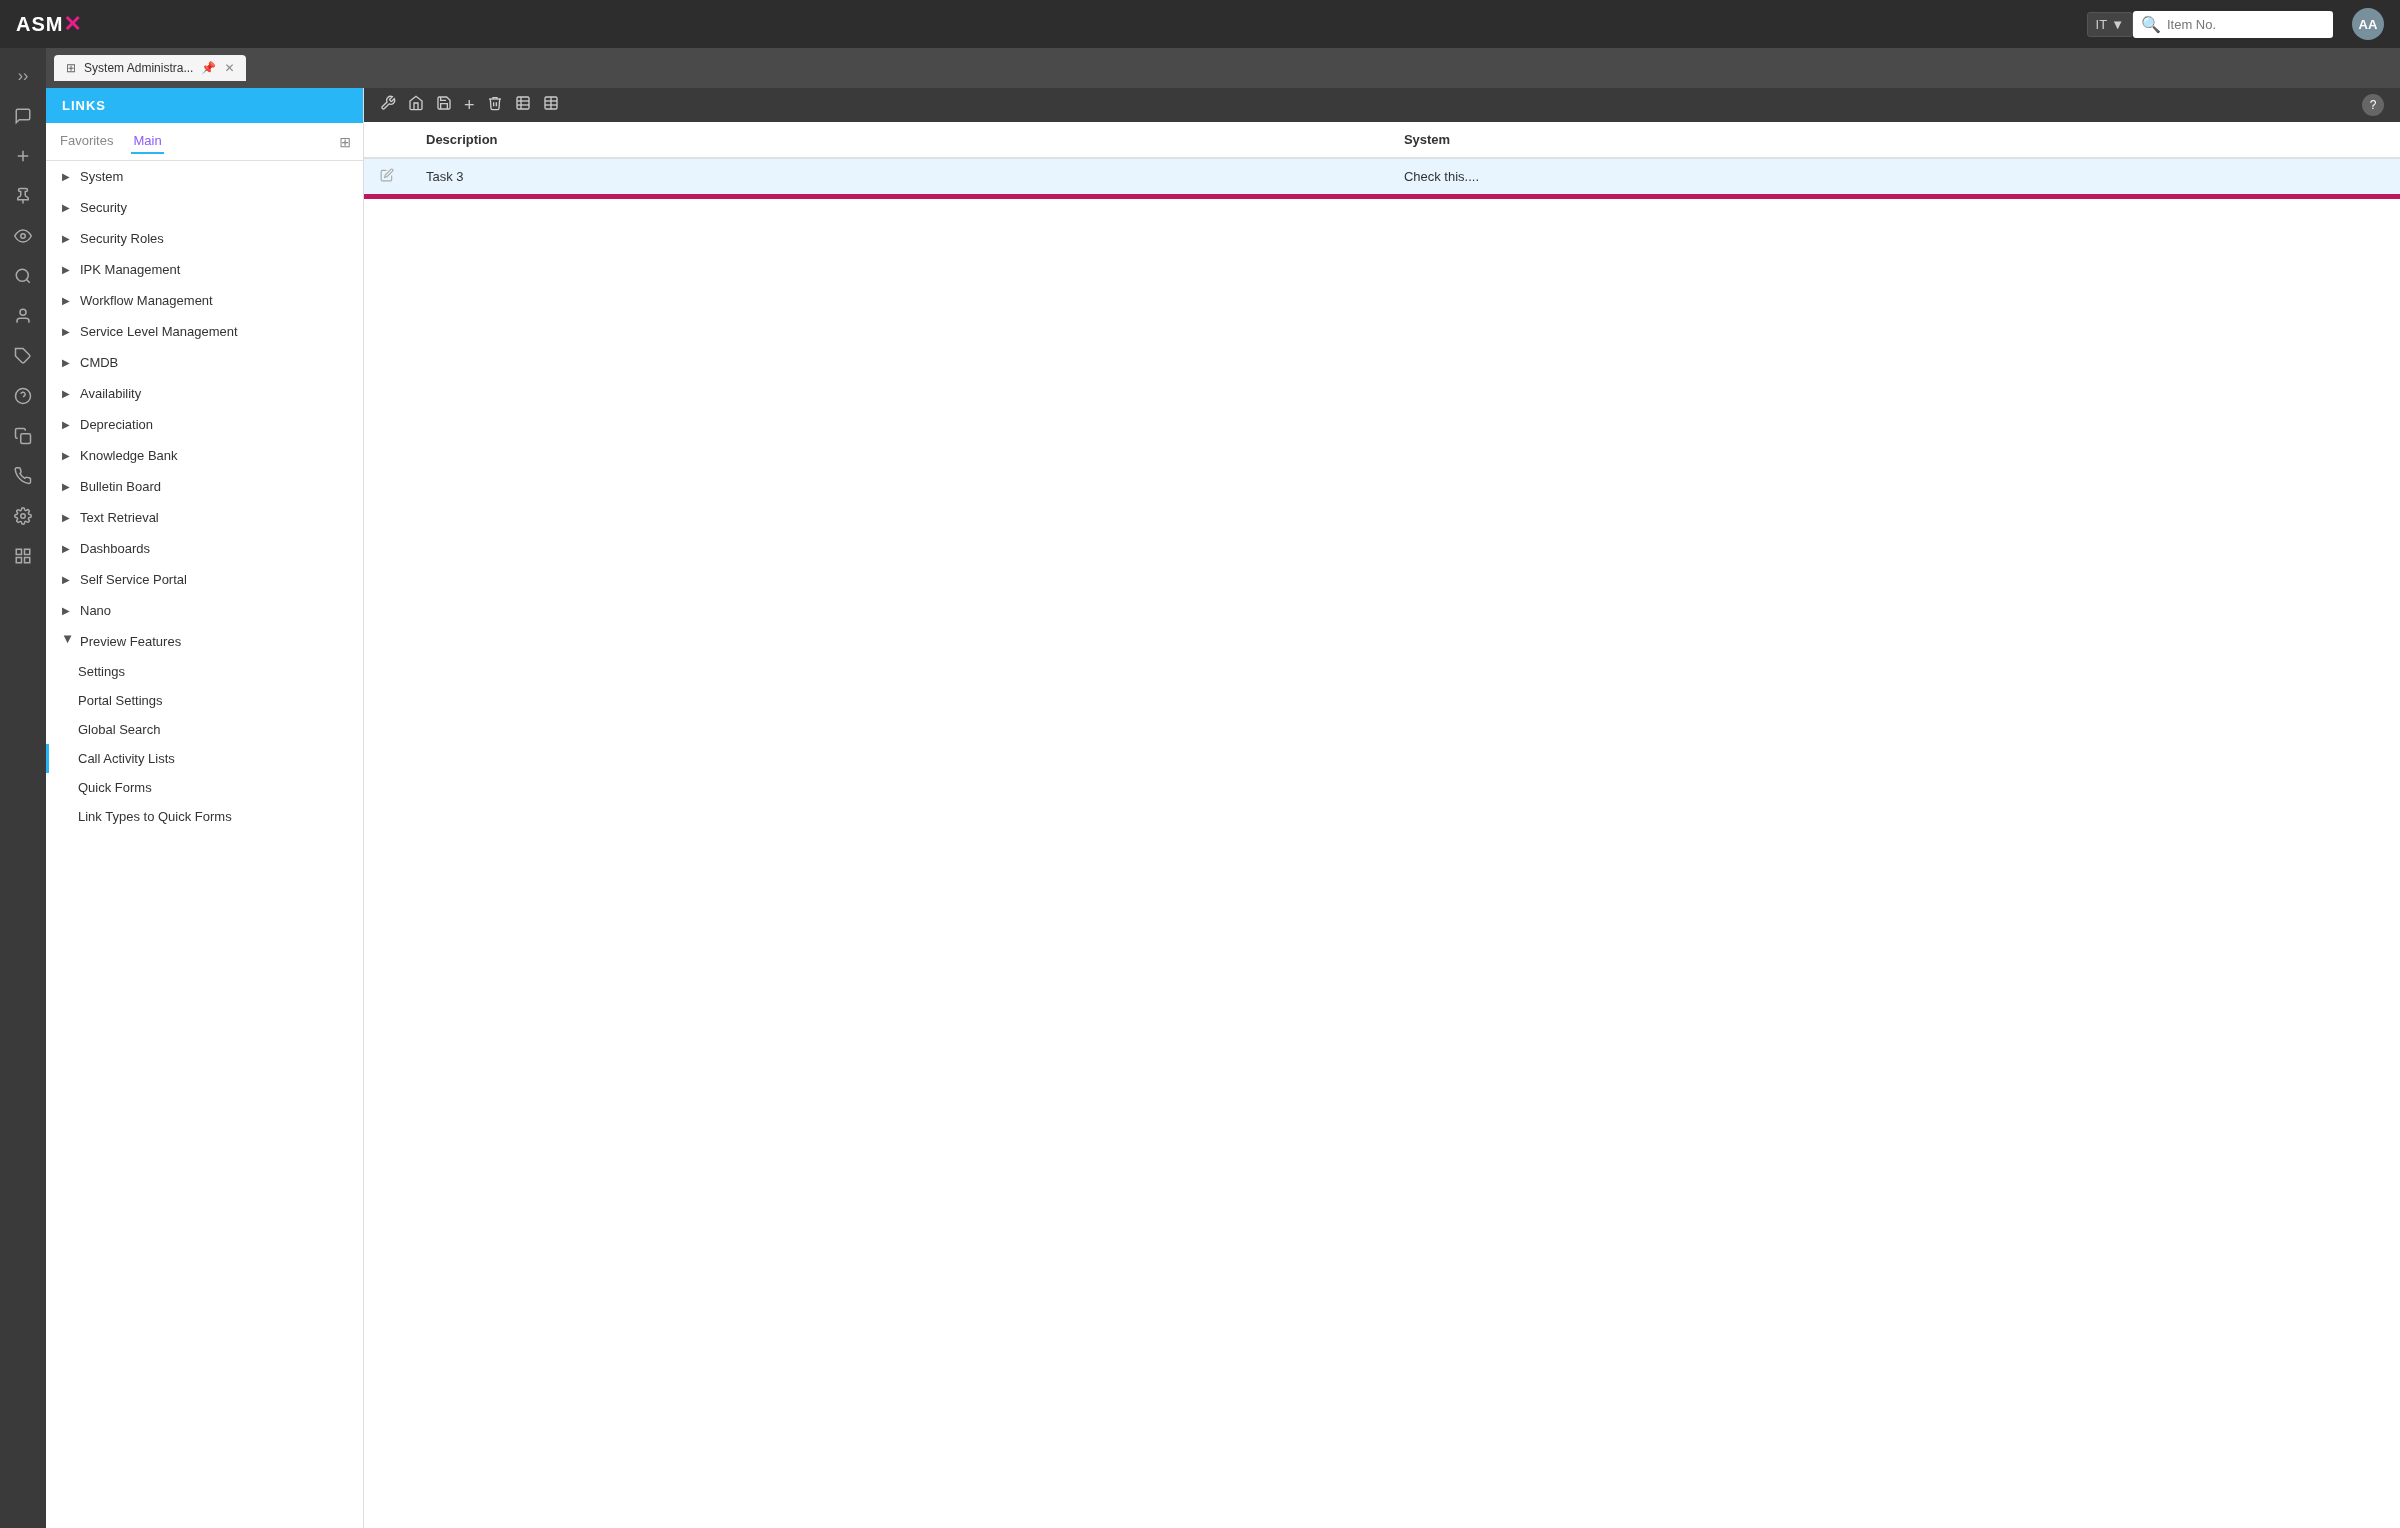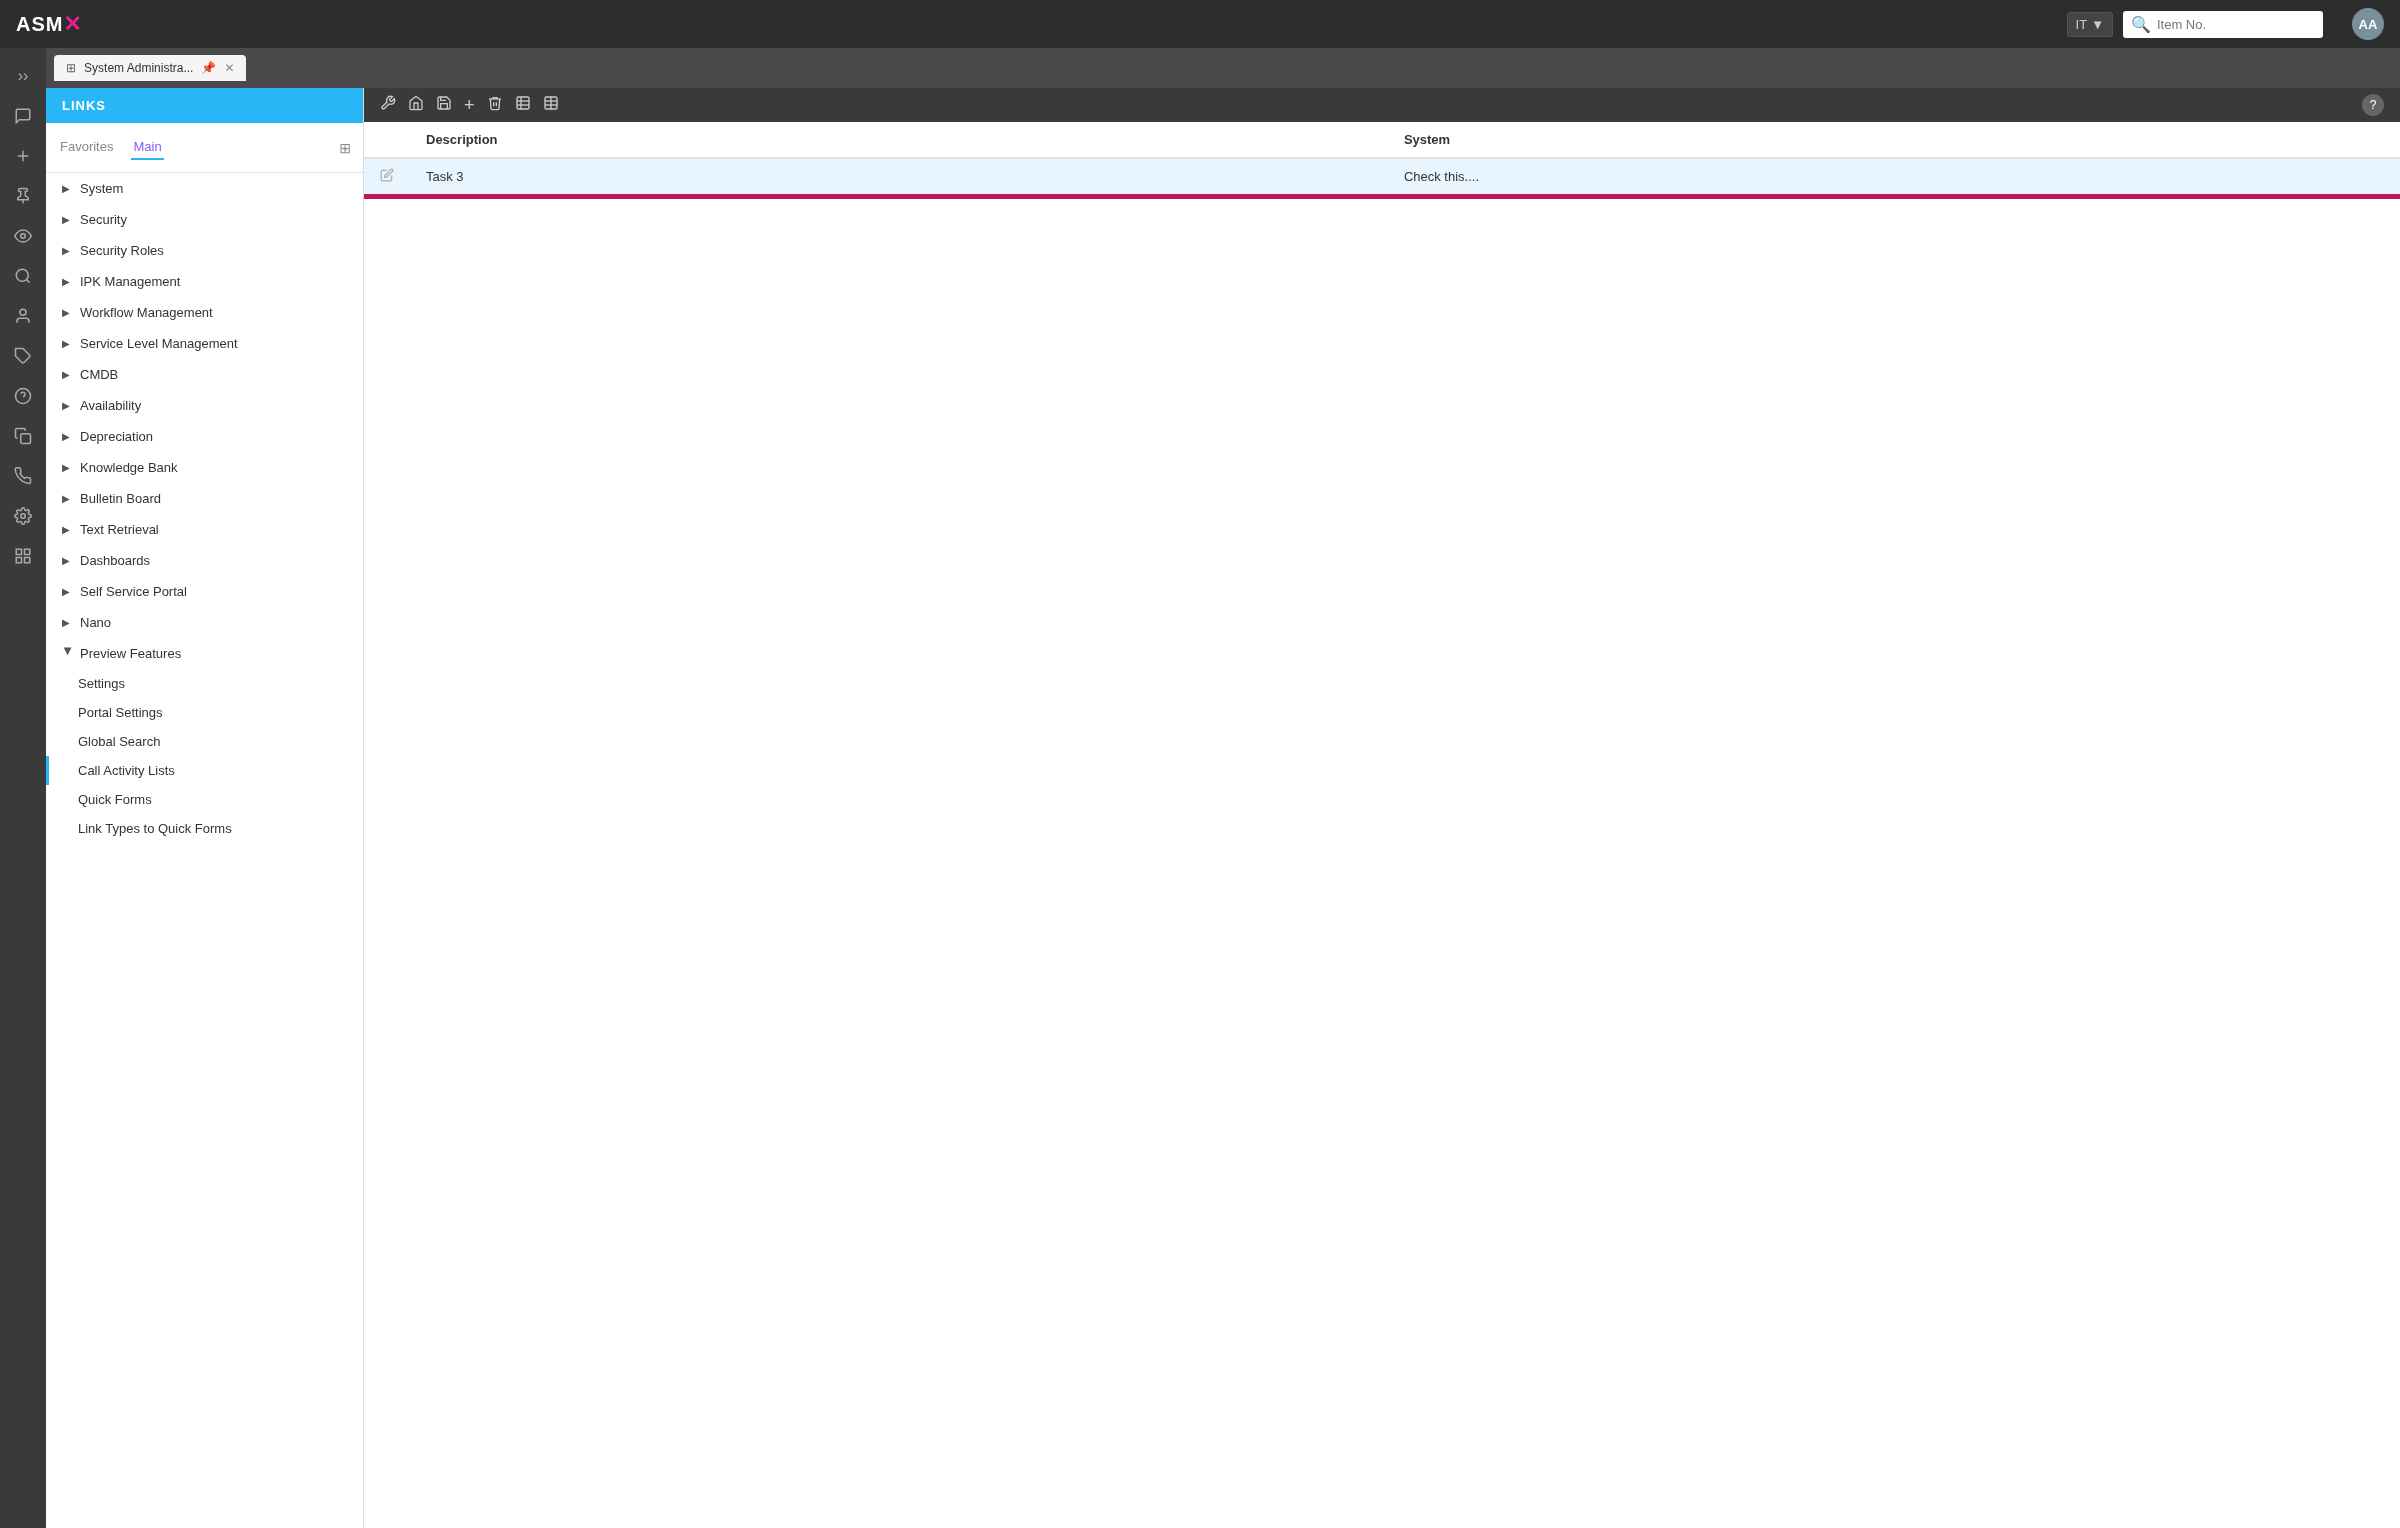--- a/index.html
+++ b/index.html
@@ -26,21 +26,20 @@
       letter-spacing: 1px;
     }
     .logo-x {
       color: #e91e8c;
       font-size: 22px;
       font-weight: 900;
     }
     .nav-right {
       display: flex;
       align-items: center;
-      gap: 10px;
     }
     .it-dropdown {
       background: #444;
       color: #ccc;
       border: 1px solid #555;
       border-radius: 3px;
       padding: 4px 8px;
       font-size: 13px;
       display: flex;
       align-items: center;
@@ -171,21 +170,21 @@
       color: #fff;
       font-size: 13px;
       font-weight: 700;
       padding: 10px 16px;
       letter-spacing: 1px;
     }
     .sidebar-tabs {
       display: flex;
       align-items: center;
       border-bottom: 1px solid #e0e0e0;
-      padding: 12px 12px;
+      padding: 6px 12px;
       gap: 16px;
     }
     .sidebar-tab {
       font-size: 13px;
       color: #888;
       cursor: pointer;
       padding: 4px 2px;
       border-bottom: 2px solid transparent;
     }
     .sidebar-tab.active {

